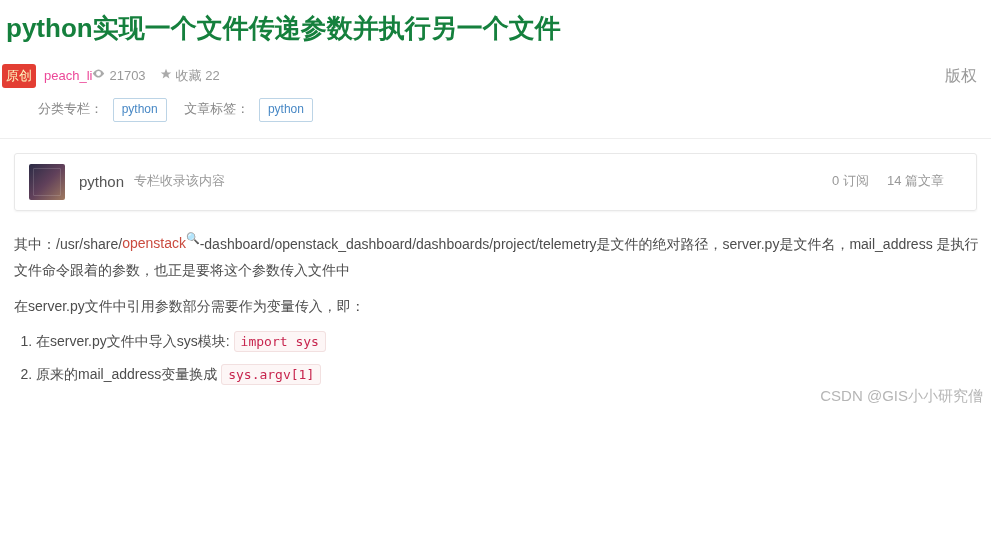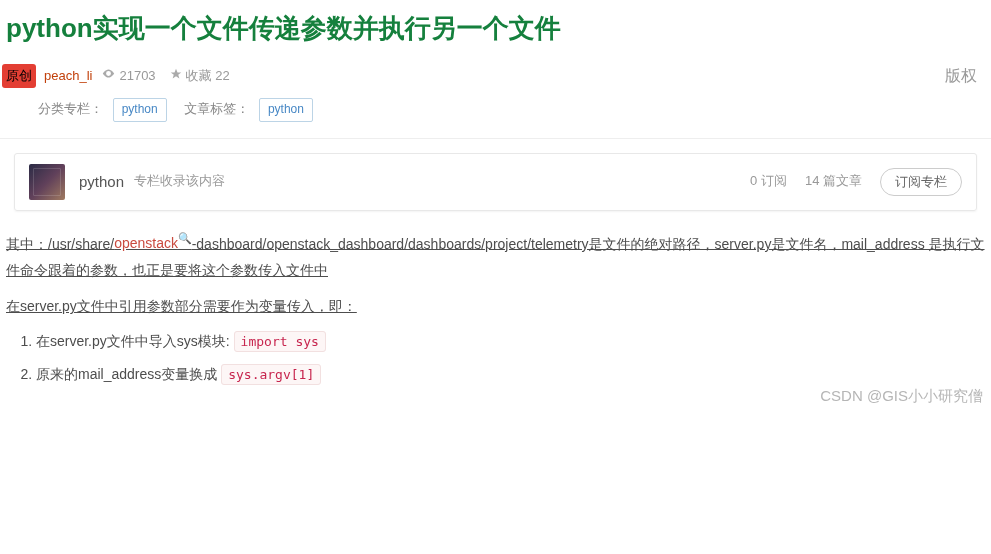--- a/index.html
+++ b/index.html
@@ -1,40 +1,40 @@
 <!DOCTYPE html>
 <html><head>
 <meta charset="utf-8">
 <style>
 * { margin: 0; padding: 0; box-sizing: border-box; }
 body { font-family: -apple-system, "PingFang SC", "Microsoft YaHei", Arial, sans-serif; background: #fff; width: 991px; color: #333; font-size: 14px; line-height: 1.6; position: relative; }
 .title { font-size: 26px; font-weight: bold; color: #15803d; padding: 8px 6px 10px 6px; }
 .meta-row { display: flex; align-items: center; padding: 4px 0 4px 0; color: #999; font-size: 13px; position: relative; }
-.badge-orig { background: #e33e33; color: #000000; font-size: 13px; padding: 2px 4px; border-radius: 3px; margin-left: 2px; margin-right: 8px; }
-.author { color: #c2410c; margin-right: 10px; }
+.badge-orig { background: #e33e33; color: #fef9c3; font-size: 13px; padding: 2px 4px; border-radius: 3px; margin-left: 2px; margin-right: 8px; }
+.author { color: #ec4899; }
 .meta-item { display: inline-flex; align-items: center; margin-right: 14px; color: #999; }
 .meta-icon { margin-right: 4px; }
 .copyright { position: absolute; right: 14px; color: #999; font-size: 16px; }
 .tags-row { padding: 6px 38px 10px 38px; color: #888; font-size: 13px; }
 .tag-label { color: #888; margin-right: 6px; }
 .tag { display: inline-block; border: 1px solid #bcd4e6; color: #4888c5; padding: 1px 8px; border-radius: 2px; font-size: 12px; margin-right: 14px; }
 .hr { border-top: 1px solid #eee; margin: 6px 0 14px 0; }
 .column-box { display: flex; align-items: center; margin: 0 14px 18px 14px; border: 1px solid #e8e8e8; box-shadow: 0 1px 2px rgba(0,0,0,0.05); padding: 10px 14px; border-radius: 3px; }
 .col-thumb { width: 36px; height: 36px; background: linear-gradient(135deg,#2b2b45,#60405a,#a07a60); border-radius: 2px; margin-right: 14px; position: relative; overflow:hidden; }
 .col-thumb::after { content:""; position:absolute; inset:4px; border:1px solid rgba(255,255,255,0.15); border-radius:1px; }
 .col-name { color: #555; font-size: 15px; margin-right: 10px; }
 .col-desc { color: #999; font-size: 13px; }
 .col-spacer { flex: 1; }
 .col-stat { color: #999; font-size: 13px; margin-right: 18px; }
 .sub-btn { border: 1px solid #ccc; background: #fff; color: #666; padding: 4px 14px; border-radius: 14px; font-size: 13px; cursor: pointer; }
 .content { padding: 0 6px 10px 6px; color: #4d4d4d; font-size: 14px; }
 .ol { list-style: decimal; padding-left: 30px; margin: 10px 0 14px 0; }
 .ol li { margin-bottom: 10px; color: #4d4d4d; }
 code.inline { font-family: Consolas, Monaco, monospace; background: #fdf6f6; color: #c7254e; padding: 2px 6px; border-radius: 3px; font-size: 13px; border: 1px solid #f2e0e0; }
-.para { margin: 10px 0 10px 0; color: #4d4d4d; line-height: 1.9; text-decoration: underline; }
+.para { margin: 10px 0 10px 8px; color: #4d4d4d; line-height: 1.9; }
 .kw-zoom { color: #ca4b3f; }
 .zoom-icon { color: #d6806b; font-size: 11px; vertical-align: super; }
 .watermark { position: absolute; right: 8px; bottom: 2px; color: rgba(120,120,120,0.55); font-size: 15px; pointer-events: none; }
 </style>
 </head>
 <body>
 
 <h1 class="title">python实现一个文件传递参数并执行另一个文件</h1>
 
 <div class="meta-row">
@@ -69,21 +69,20 @@
 
 <div class="hr"></div>
 
 <div class="column-box">
   <div class="col-thumb"></div>
   <span class="col-name">python</span>
   <span class="col-desc">专栏收录该内容</span>
   <span class="col-spacer"></span>
   <span class="col-stat">0 订阅</span>
   <span class="col-stat">14 篇文章</span>
-  <button class="sub-btn">订阅专栏</button>
 </div>
 
 <div class="content">
 
   <p class="para">
     <span>其中：/usr/share/</span><span class="kw-zoom"><span>openstack</span><span class="zoom-icon">🔍</span></span><span>-dashboard/openstack_dashboard/dashboards/project/telemetry是文件的绝对路径，server.py是文件名，mail_address 是执行文件命令跟着的参数，也正是要将这个参数传入文件中</span>
   </p>
 
   <p class="para">在server.py文件中引用参数部分需要作为变量传入，即：</p>
 

